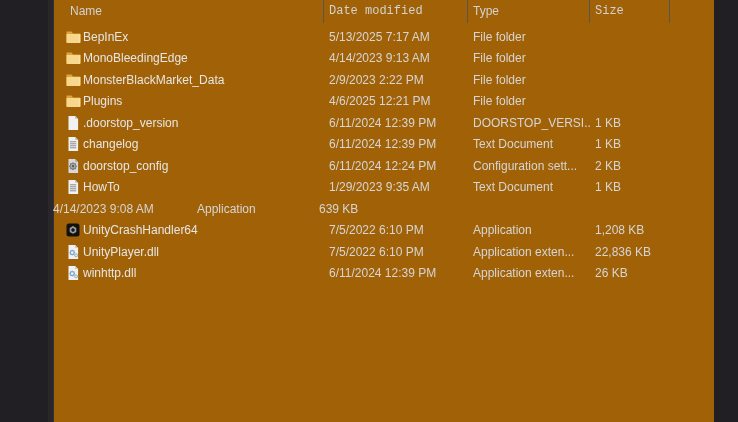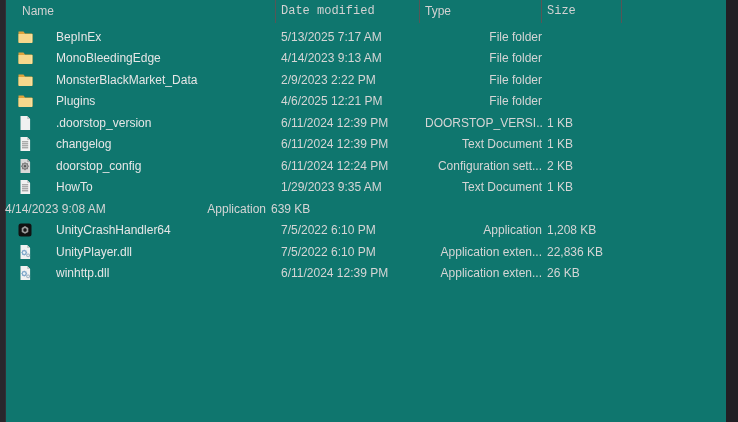--- a/index.html
+++ b/index.html
@@ -1,21 +1,21 @@
 <!DOCTYPE html>
 <html><head>
 <meta charset="utf-8">
 <style>
   html,body{margin:0;padding:0;}
   body{
     width:738px;height:422px;overflow:hidden;
     font-family:"Liberation Sans","DejaVu Sans",sans-serif;
     background:#211f24;
   }
-  .window{position:relative;width:726px;height:422px;background:#0f766e;}
+  .window{position:relative;width:666px;height:422px;background:#a16207;margin-left:48px;}
   .left-strip{
     position:absolute;left:0;top:0;bottom:0;width:5px;
     background:#29272c;border-right:1px solid #323036;
   }
   
   .header{
     position:absolute;left:0;top:0;right:0;height:23px;
     display:flex;align-items:center;z-index:2;
   }
   .hcell{
@@ -35,24 +35,24 @@
   }
   
   .file-list{position:absolute;left:0;top:26px;right:0;bottom:0;}
   .row{
     display:flex;align-items:center;height:21.5px;
     font-size:12px;white-space:nowrap;
   }
   .cell{box-sizing:border-box;overflow:hidden;white-space:nowrap;}
   .cell.c-name{
     width:276px;padding-left:17px;color:#e6e6e6;
-    display:flex;align-items:center;gap:23px;
+    display:flex;align-items:center;gap:2px;
   }
   .cell.c-date{width:144px;padding-left:5px;color:#d5d5d5;}
-  .cell.c-type{width:122px;padding-left:5px;color:#d5d5d5;text-align:right;}
+  .cell.c-type{width:122px;padding-left:5px;color:#d5d5d5;}
   .cell.c-size{width:80px;padding-left:5px;padding-right:10px;color:#d5d5d5;text-align:left;}
   .icon{width:16px;height:16px;flex:0 0 16px;display:inline-block;line-height:0;}
   .icon svg{width:16px;height:16px;display:block;}
 </style>
 </head>
 <body>
 
 <div class="window">
   <div class="left-strip"></div>
 

